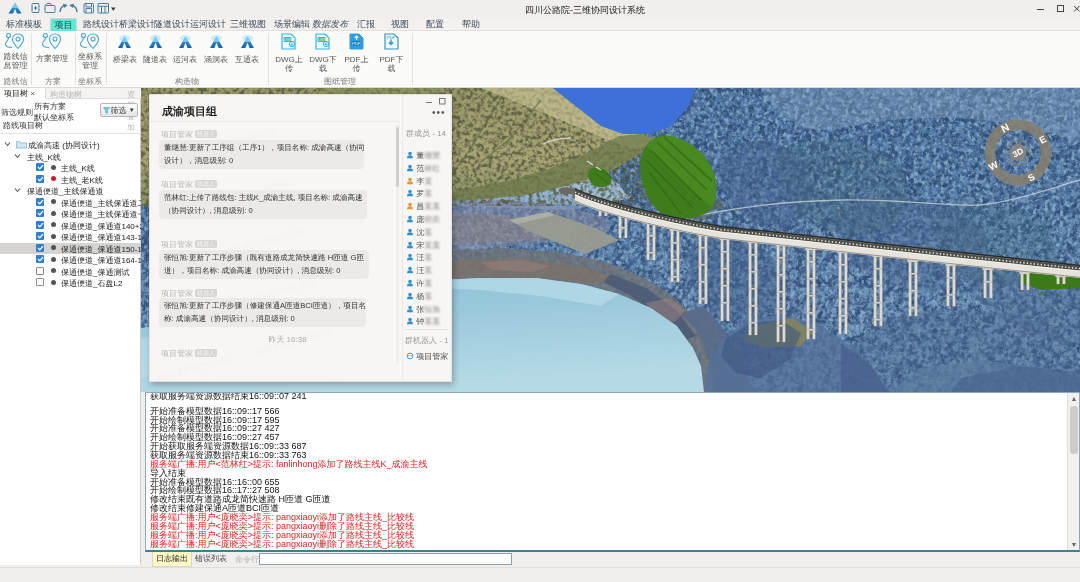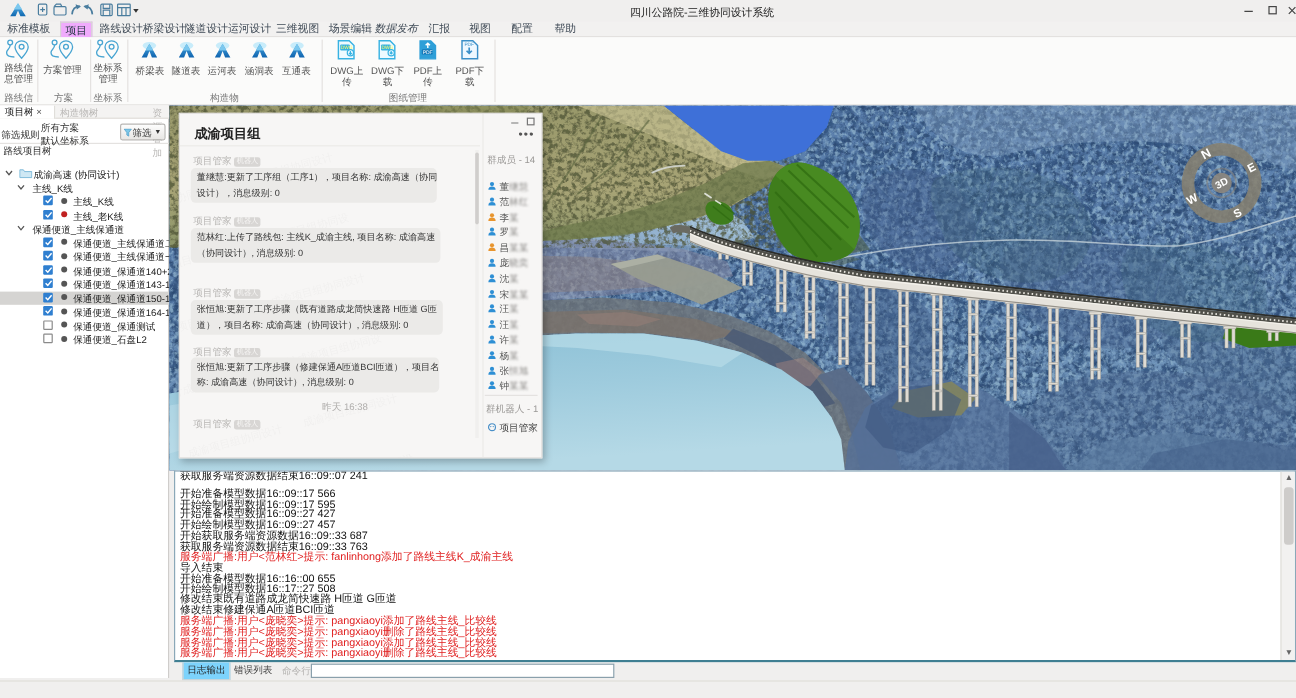--- a/index.html
+++ b/index.html
@@ -8,21 +8,21 @@
   body { position:relative; background:#f0efee; }
   .abs { position:absolute; }
 
   
   #titlebar { left:0; top:0; width:1080px; height:18px; background:#f0efee; }
   #apptitle { left:450px; top:4px; width:270px; font-size:9px; color:#1a1a1a; text-align:center;}
 
   
   #tabrow { left:0; top:18px; width:1080px; height:13px; background:#f2f1f0; border-bottom:1px solid #e3e1df;}
   .rtab { position:absolute; top:0; height:13px; font-size:9px; color:#3f4a56; text-align:center; line-height:13px; }
-  .rtab.active { background:#f0abfc; border:1px solid #d8d6d4; border-bottom:none; color:#2a3a48;}
+  .rtab.active { background:#5eead4; border:1px solid #d8d6d4; border-bottom:none; color:#2a3a48;}
 
   
   #ribbon { left:0; top:31px; width:1080px; height:57px; background:#fbfbfa; border-bottom:1px solid #dddbd9;}
   .rdiv { position:absolute; top:2px; width:1px; height:52px; background:#e4e2e0; }
   .rlabel { position:absolute; font-size:8px; color:#555; text-align:center; line-height:9px;}
   .rgrp { position:absolute; top:45px; font-size:8px; color:#777; text-align:center; }
 
   
   #leftpanel { left:0; top:88px; width:141px; height:477px; background:#fff; border-right:1px solid #cfcdcb;}
   #lp-tabs { position:absolute; left:0; top:0; width:141px; height:11px; background:#f4f3f2; border-bottom:1px solid #e0deda; font-size:8px;}
@@ -197,21 +197,21 @@
 <div class="rdiv" style="left:268px;"></div>
 <div class="rdiv" style="left:412px;"></div>
 </div>
 
 <div class="abs" id="leftpanel">
   <div id="lp-tabs">
     <div style="position:absolute;left:0;top:0;width:46px;height:11px;background:#fff;border-right:1px solid #e0deda;color:#222;padding-left:4px;">项目树 <span style="color:#555;">×</span></div>
     <div style="position:absolute;left:50px;top:1px;color:#b8b6b4;">构造物树</div>
     <div style="position:absolute;left:88px;top:1px;color:#b8b6b4;margin-left:39px;">资源叠加</div>
   </div>
-  <div style="position:absolute;left:0;top:12px;width:141px;height:20px;border-bottom:1px solid #e4e2e0;">
+  <div style="position:absolute;left:0;top:12px;width:141px;height:34px;border-bottom:1px solid #e4e2e0;">
     <div style="position:absolute;left:1px;top:7px;font-size:8px;color:#333;">筛选规则</div>
     <div style="position:absolute;left:34px;top:1px;font-size:8px;color:#333;">所有方案<br>默认坐标系</div>
     <div style="position:absolute;left:100px;top:3px;width:38px;height:14px;background:linear-gradient(#fdfdfd,#e8e6e4);border:1px solid #b8b6b4;border-radius:2px;font-size:8px;color:#333;text-align:center;line-height:13px;">
       <svg width="7" height="7" style="vertical-align:-1px;">
           <path d="M0.5,0.5 h6 l-2.2,3 v3 l-1.6,-1 v-2 Z" fill="#7ec8e8" stroke="#4a9ac8" stroke-width="0.6"></path>
         </svg>筛选 <span style="font-size:6px;vertical-align:1px;">▼</span></div>
   </div>
   <div style="position:absolute;left:3px;top:32px;font-size:8px;color:#333;">路线项目树</div>
 
   <div class="tree-row" style="top:46px;"></div>
@@ -724,18 +724,18 @@
   <div class="logln logred" style="top:144.6px;">服务端广播:用户&lt;庞晓奕&gt;提示: pangxiaoyi删除了路线主线_比较线</div>
   </div>  
     <div style="position:absolute;right:0;top:0;width:12px;height:158px;background:#f2f1f0;border-left:1px solid #e0deda;">
     <div style="position:absolute;top:0;left:0;width:12px;height:12px;font-size:7px;color:#666;text-align:center;line-height:12px;">▲</div>
     <div style="position:absolute;bottom:0;left:0;width:12px;height:12px;font-size:7px;color:#666;text-align:center;line-height:12px;">▼</div>
     <div style="position:absolute;top:13px;left:2px;width:8px;height:48px;background:#cecccA;background:#ceccca;border-radius:3px;"></div>
   </div>
 </div>
 
 <div class="abs" id="bottombar">
-  <div style="position:absolute;left:7px;top:0;width:40px;height:15px;background:#7dd3fc;border:1px solid #d8d6d4;border-top:none;font-size:8px;color:#222;text-align:center;line-height:14px;">日志输出</div>
+  <div style="position:absolute;left:7px;top:0;width:40px;height:15px;background:#fef9c3;border:1px solid #d8d6d4;border-top:none;font-size:8px;color:#222;text-align:center;line-height:14px;">日志输出</div>
   <div style="position:absolute;left:50px;top:1px;font-size:8px;color:#444;">错误列表</div>
   <div style="position:absolute;left:90px;top:2px;font-size:8px;color:#b4b2b0;">命令行</div>
   <div style="position:absolute;left:114px;top:1px;width:253px;height:12px;background:#fff;border:1px solid #8aa0ac;"></div>
 </div>
 <div class="abs" id="statusbar"></div>
 
 </body></html>

